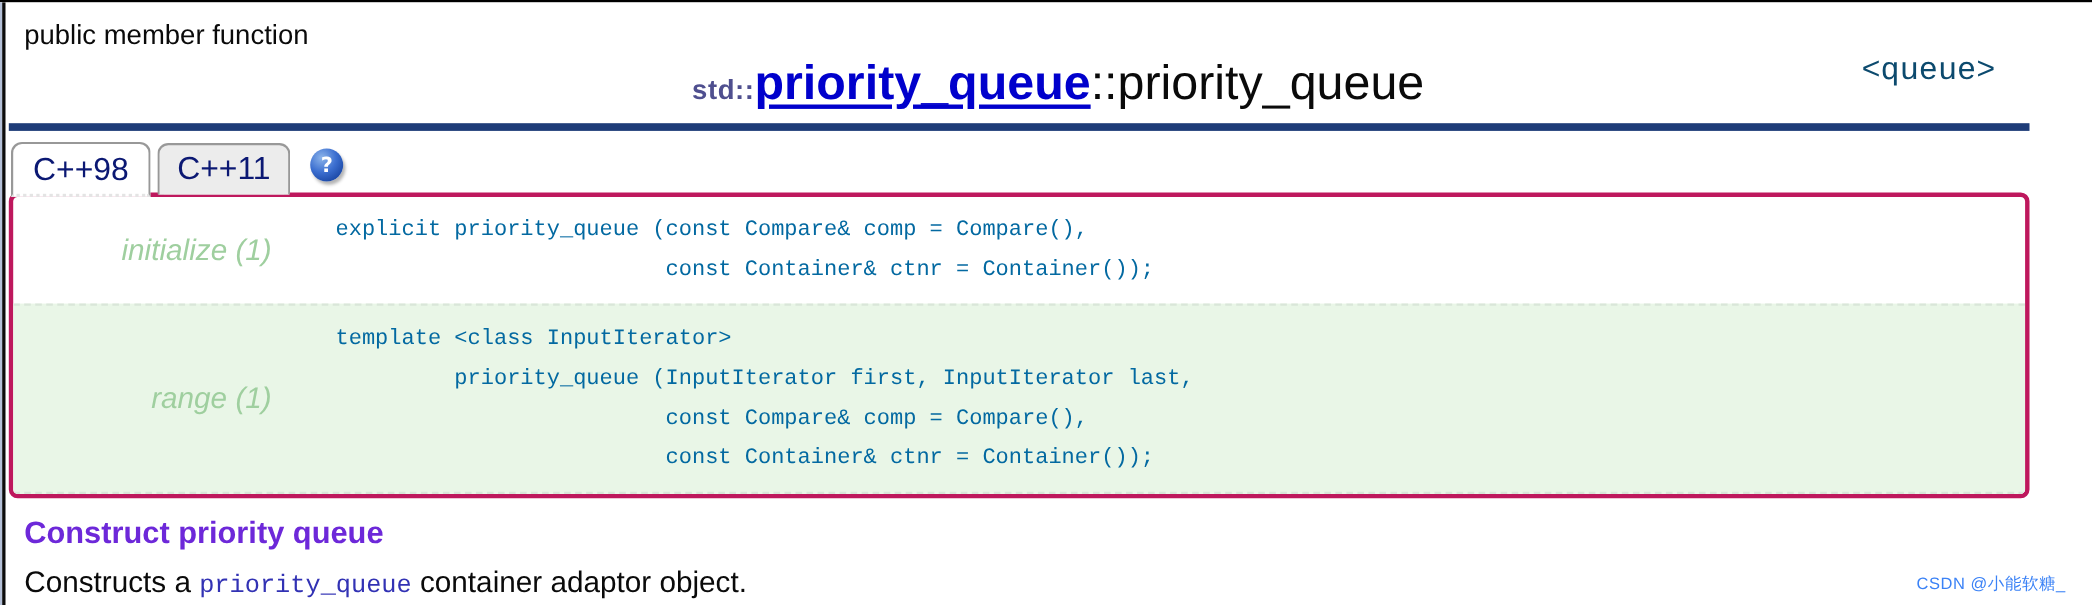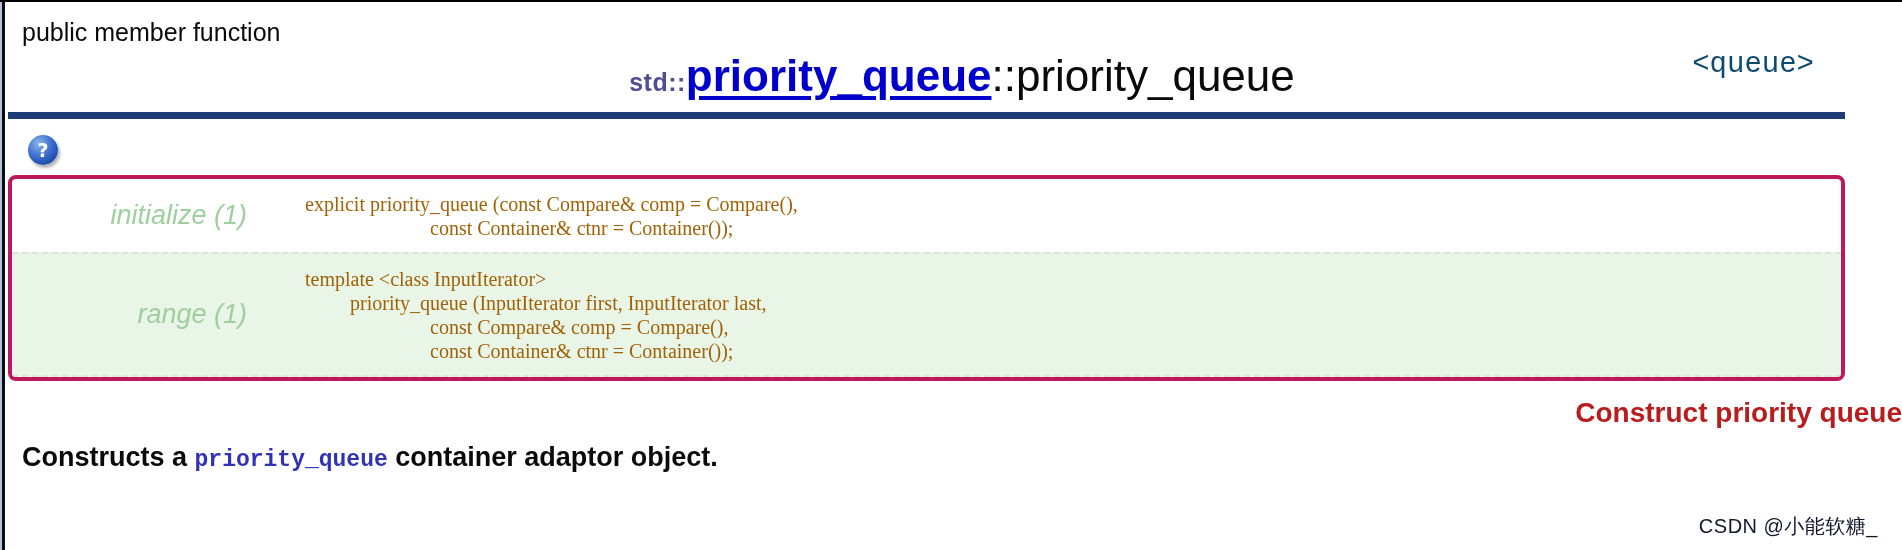--- a/index.html
+++ b/index.html
@@ -77,35 +77,35 @@
     background:#e9f6e7;
     border-top:2px dashed #d9e6d9;
     border-bottom:2px dashed #d9e6d9;
   }
   .overload-label{
     flex:0 0 265px;text-align:right;box-sizing:border-box;padding-right:30px;
     font-style:italic;font-size:27px;color:#9fcf9f;
   }
   .code-snippet{
     margin:0;padding:13px 10px 12px 28px;
-    font-family:Liberation Serif, serif;
-    font-size:20px;line-height:24px;color:#a16207;
+    font-family:Liberation Mono, monospace;
+    font-size:20px;line-height:36px;color:#0369a1;
     white-space:pre;
   }
 
-  .section-heading{margin:16px 0 0 22px;font-size:28px;font-weight:bold;color:#b91c1c;text-align:right;}
-  .section-desc{margin:13px 0 16px 22px;font-size:27px;color:#0a0a0a;font-weight:bold;}
+  .section-heading{margin:16px 0 0 22px;font-size:28px;font-weight:bold;color:#6d28d9;}
+  .section-desc{margin:13px 0 16px 22px;font-size:27px;color:#0a0a0a;}
   .inline-code{
     font-family:"Liberation Mono", monospace;
     font-size:23px;color:#3232b4;cursor:pointer;
   }
 
   .watermark{
     position:absolute;right:24px;bottom:10px;
-    font-size:20px;color:#0f172a;letter-spacing:.5px;
+    font-size:15px;color:#3b82f6;letter-spacing:.5px;
   }
 </style>
 </head>
 <body>
 
 <div class="page">
   <div class="edge-strip"></div>
   <div class="edge-line"></div>
 
   <div class="kicker">public member function</div>
@@ -114,20 +114,22 @@
     <span class="ns">std::</span>
       <span class="title-link">priority_queue</span>
       <span class="title-rest">::priority_queue</span>
   </div>
 
   <span class="header-ref">&lt;queue&gt;</span>
 
   <div class="navy-rule"></div>
 
   <div class="tabs">
+    <div class="tab active">C++98</div>
+    <div class="tab inactive">C++11</div>
     <div class="help-icon">?</div>
   </div>
 
   <div class="version-box">
     <div class="overload-row">
       <div class="overload-label">initialize (1)</div>
       <pre class="code-snippet">explicit priority_queue (const Compare&amp; comp = Compare(),
                          const Container&amp; ctnr = Container());</pre>
     </div>
     <div class="overload-row alt">

